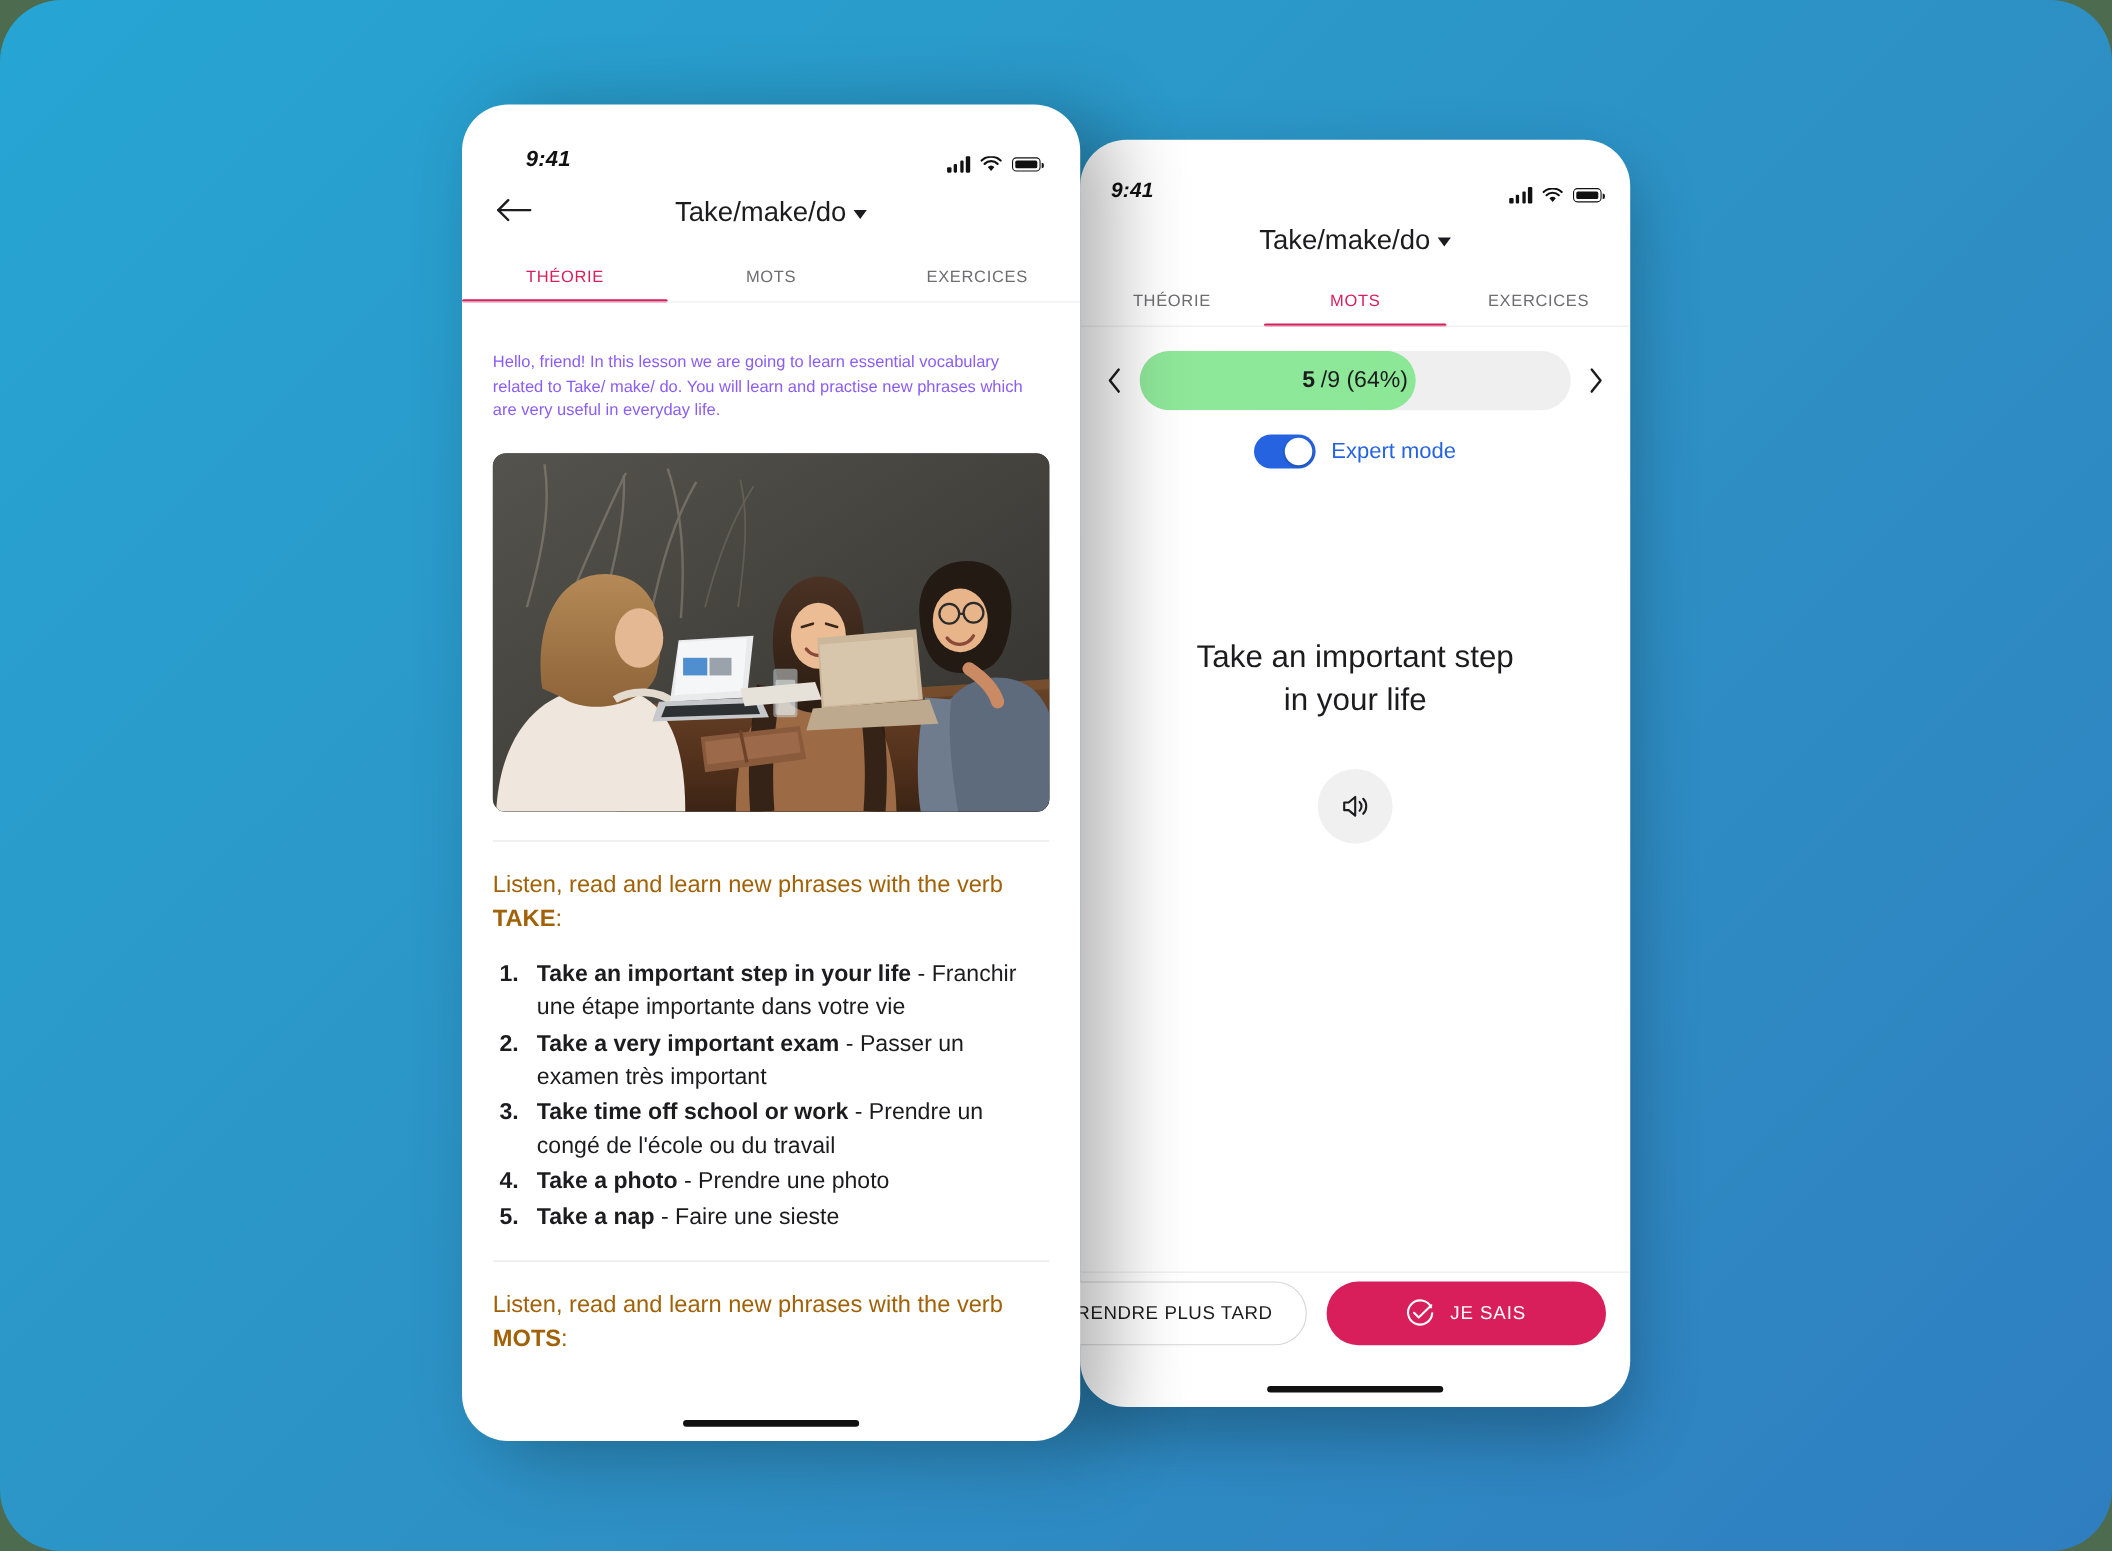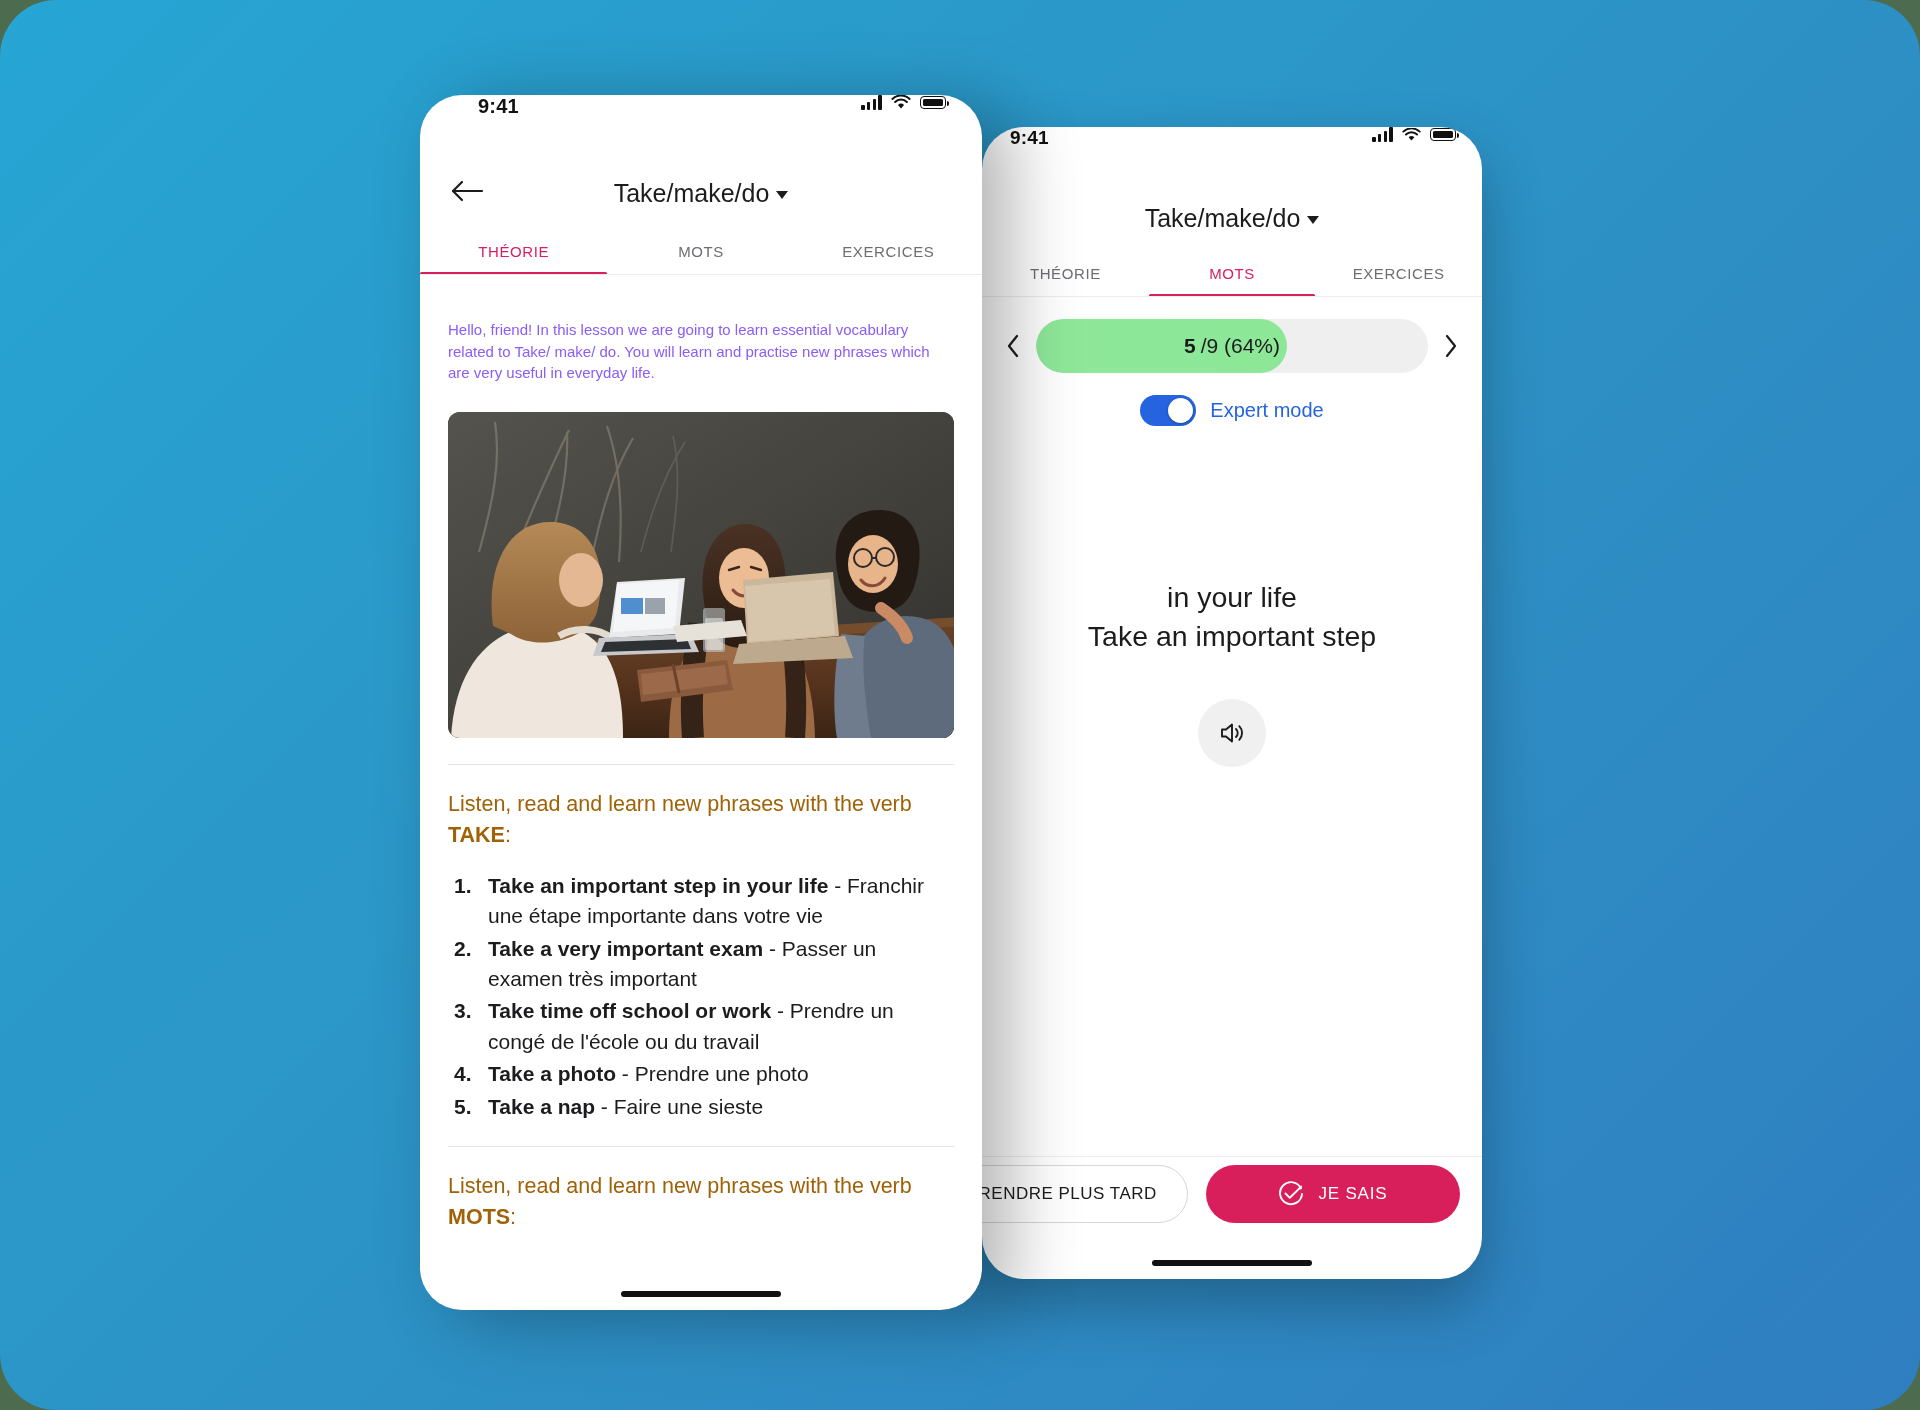--- a/index.html
+++ b/index.html
@@ -36,22 +36,23 @@
   #phone-left {
     left: 420px; top: 95px;
     width: 562px; height: 1215px;
     box-shadow: 28px 10px 70px rgba(0,0,0,0.30);
     z-index: 5;
   }
 
   
   .statusbar {
     height: 58px;
-    display: flex; align-items: flex-start;
+    display: flex; align-items: flex-end;
     justify-content: space-between;
+    font-style: italic;
   }
   .sb-time { font-weight: bold; letter-spacing: .2px; color: #111; }
   .sb-icons { display: flex; align-items: center; gap: 9px; }
 
   .bars { display: flex; align-items: flex-end; gap: 2.2px; height: 15px; }
   .bars i { display:block; width: 3.6px; background: #111; border-radius: 1px; }
   .bars i:nth-child(1){height:5px}
   .bars i:nth-child(2){height:8px}
   .bars i:nth-child(3){height:11.5px}
   .bars i:nth-child(4){height:15px}
@@ -293,22 +294,22 @@
       </div>
 
       <div class="expert-row">
         <div class="switch">
             <div class="knob"></div>
           </div>
         <div class="expert-label">Expert mode</div>
       </div>
 
       <div class="card-phrase">
+        <div>Take an important step</div>
         <div>in your life</div>
-        <div>Take an important step</div>
       </div>
 
       <div class="speaker-wrap">
         <div class="speaker-btn">
           <svg width="30" height="30" viewBox="0 0 30 30">
             <path d="M5 11.5 h4 L15 6.5 v17 L9 18.5 H5 Z" stroke="#1c1c1e" stroke-width="1.9" fill="none" stroke-linejoin="round"></path>
             <path d="M19 11 a5.5 5.5 0 0 1 0 8" stroke="#1c1c1e" stroke-width="1.9" fill="none" stroke-linecap="round"></path>
             <path d="M22.3 8.2 a9.8 9.8 0 0 1 0 13.6" stroke="#1c1c1e" stroke-width="1.9" fill="none" stroke-linecap="round"></path>
           </svg>
         </div>

